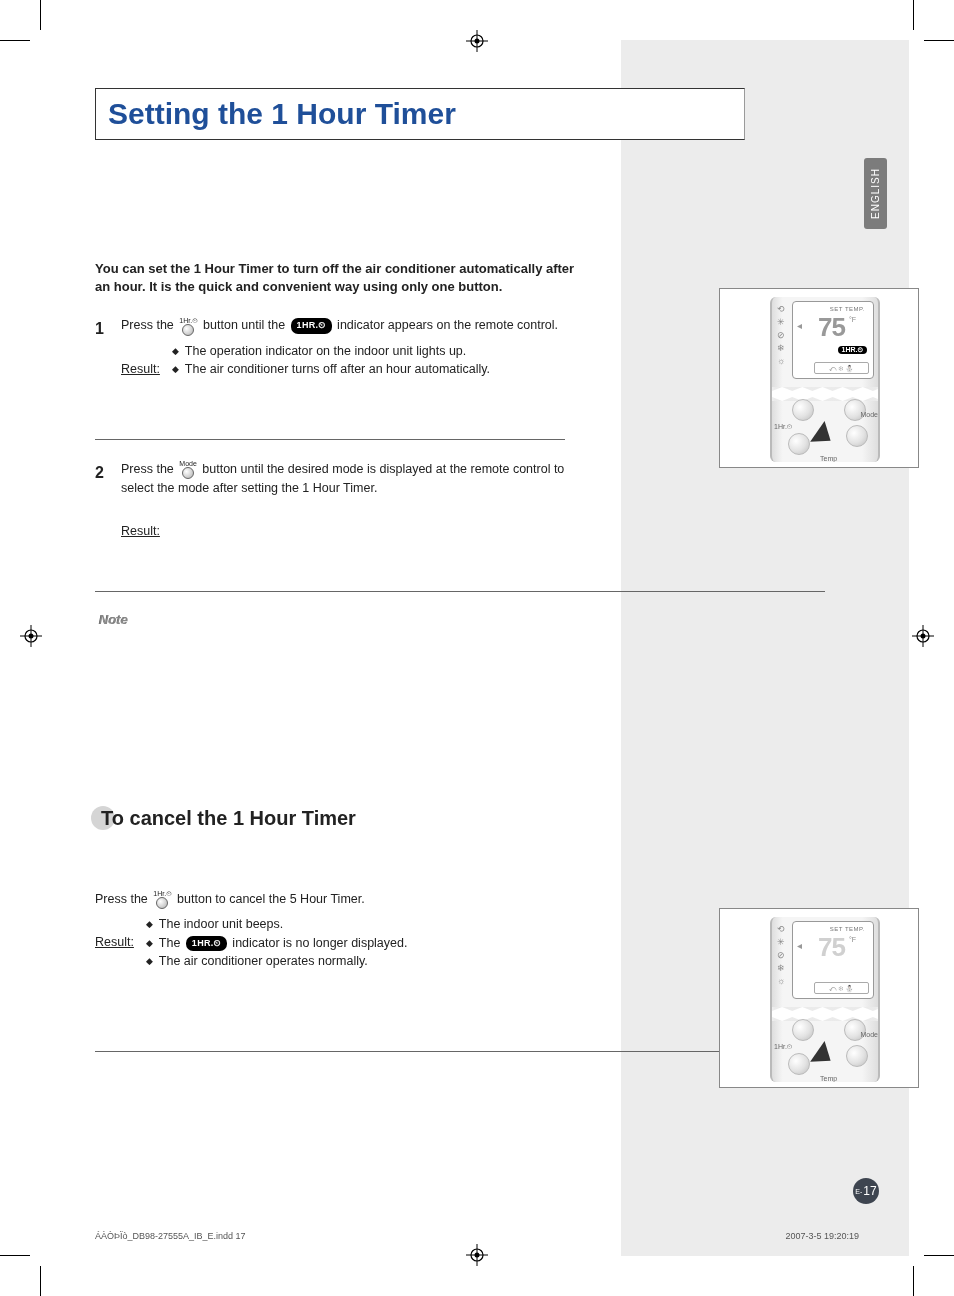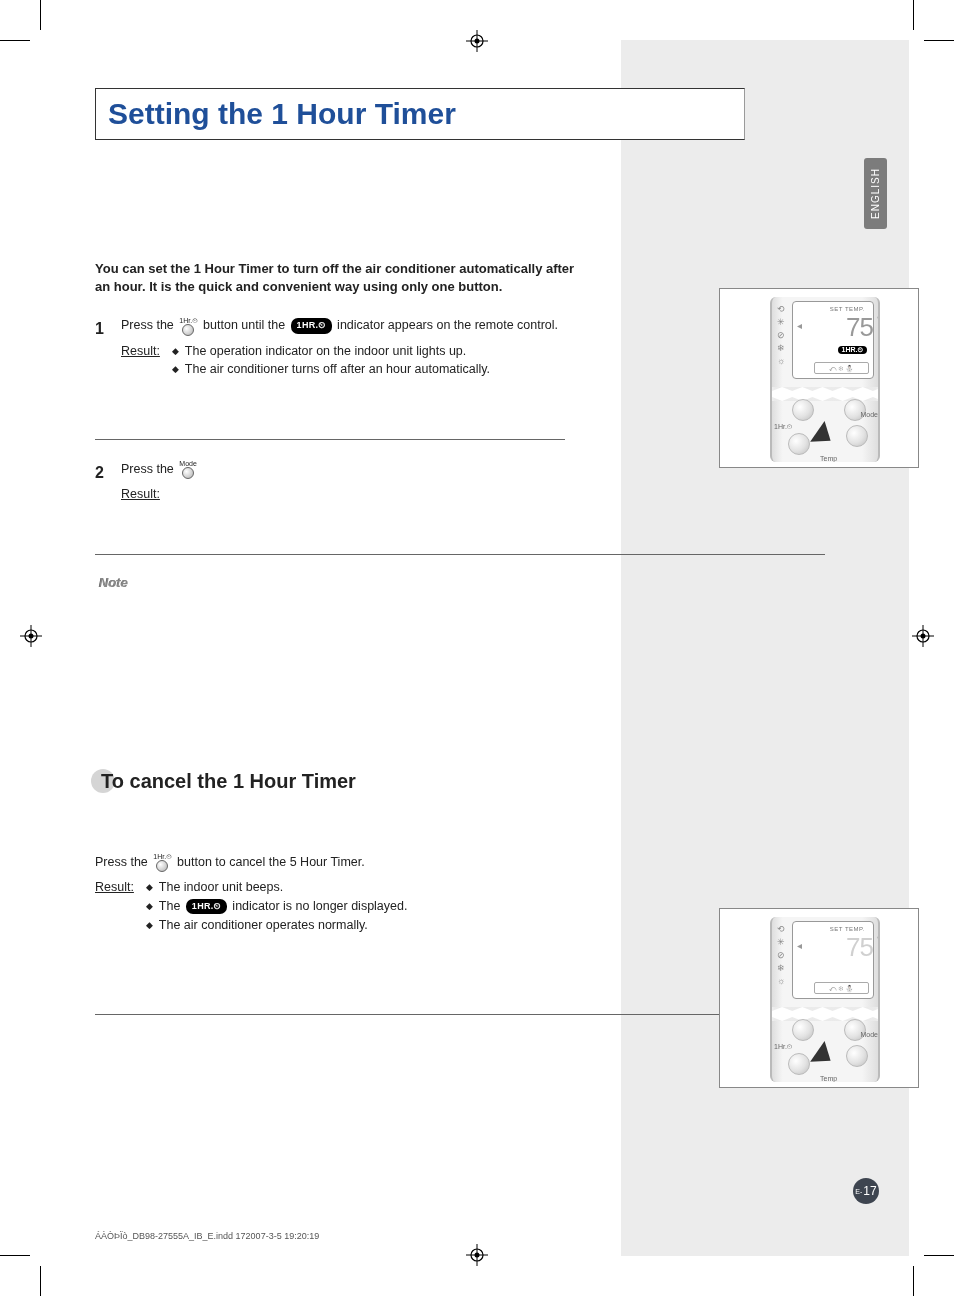--- a/index.html
+++ b/index.html
@@ -140,20 +140,21 @@
   }
   .result-row {
     display: flex;
     margin-top: 6px;
     gap: 12px;
   }
   .result-label {
     text-decoration: underline;
     font-size: 12.5px;
     flex-shrink: 0;
+    margin-top: 18px;
   }
   .bullets { }
   .bullets .b {
     display: flex;
     gap: 6px;
     font-size: 12.5px;
     line-height: 1.5;
   }
   .bullets .b::before {
     content: "◆";
@@ -247,21 +248,21 @@
     top: 4px;
     left: 20px;
     right: 4px;
     height: 78px;
     border: 1px solid #999;
     border-radius: 4px;
     background: #fff;
     font-size: 6px;
   }
   .r-screen .st-lbl { position: absolute; top: 4px; right: 8px; font-size: 6px; color: #777; letter-spacing: 0.5px;}
-  .r-screen .temp { position: absolute; top: 10px; right: 0; font-size: 26px; font-family: "Arial Black", sans-serif; color: #999; font-weight: 400; letter-spacing: -1px;}
+  .r-screen .temp { position: absolute; top: 10px; right: 28px; font-size: 26px; font-family: "Arial Black", sans-serif; color: #999; font-weight: 700; letter-spacing: -1px;}
   .r-screen .temp::after { content: "°F"; font-size: 7px; position: absolute; top: 4px; right: -11px; color:#888; font-weight: normal; letter-spacing: 0;}
   .r-screen .arrow-l { position: absolute; top: 18px; left: 4px; font-size: 10px; color: #999; }
   .r-screen .hr-pill {
     position: absolute; top: 44px; right: 6px;
     background: #000; color: #fff; font-size: 7px; font-weight: 700;
     border-radius: 5px; padding: 0 4px;
   }
   .r-screen .bar {
     position: absolute; bottom: 4px; right: 4px; width: 55px; height: 12px;
     border: 1px solid #aaa; border-radius: 2px; font-size: 7px; color: #888;
@@ -325,21 +326,21 @@
   .pagenum .sm { font-size: 7px; margin-right: 1px; }
 
   .footer {
     position: absolute;
     bottom: 15px;
     left: 50px;
     right: 50px;
     font-size: 9px;
     color: #555;
     display: flex;
-    justify-content: flex-start;
+    justify-content: space-between;
   }
 
   
   .hr-cancel {
     border: none;
     border-top: 0.5px solid #666;
     margin-top: 80px;
     width: 730px;
   }
 </style>
@@ -426,20 +427,21 @@
       </div>
     </div>
 
     <div class="step noborder" style="padding-bottom:10px;">
       <div class="num">2</div>
       <div class="body">
         <span>Press the</span>
         <span class="inline-btn">
           <span class="lbl">Mode</span><span class="circ"></span>
         </span>
+        <span>button until the desired mode is displayed at the remote control to select the mode after setting the 1 Hour Timer.</span>
         <div class="result-row">
           <span class="result-label">Result:</span>
         </div>
       </div>
     </div>
 
     <hr class="hr-full">
 
     <div class="note-row">
       <div class="note-label">Note</div>

